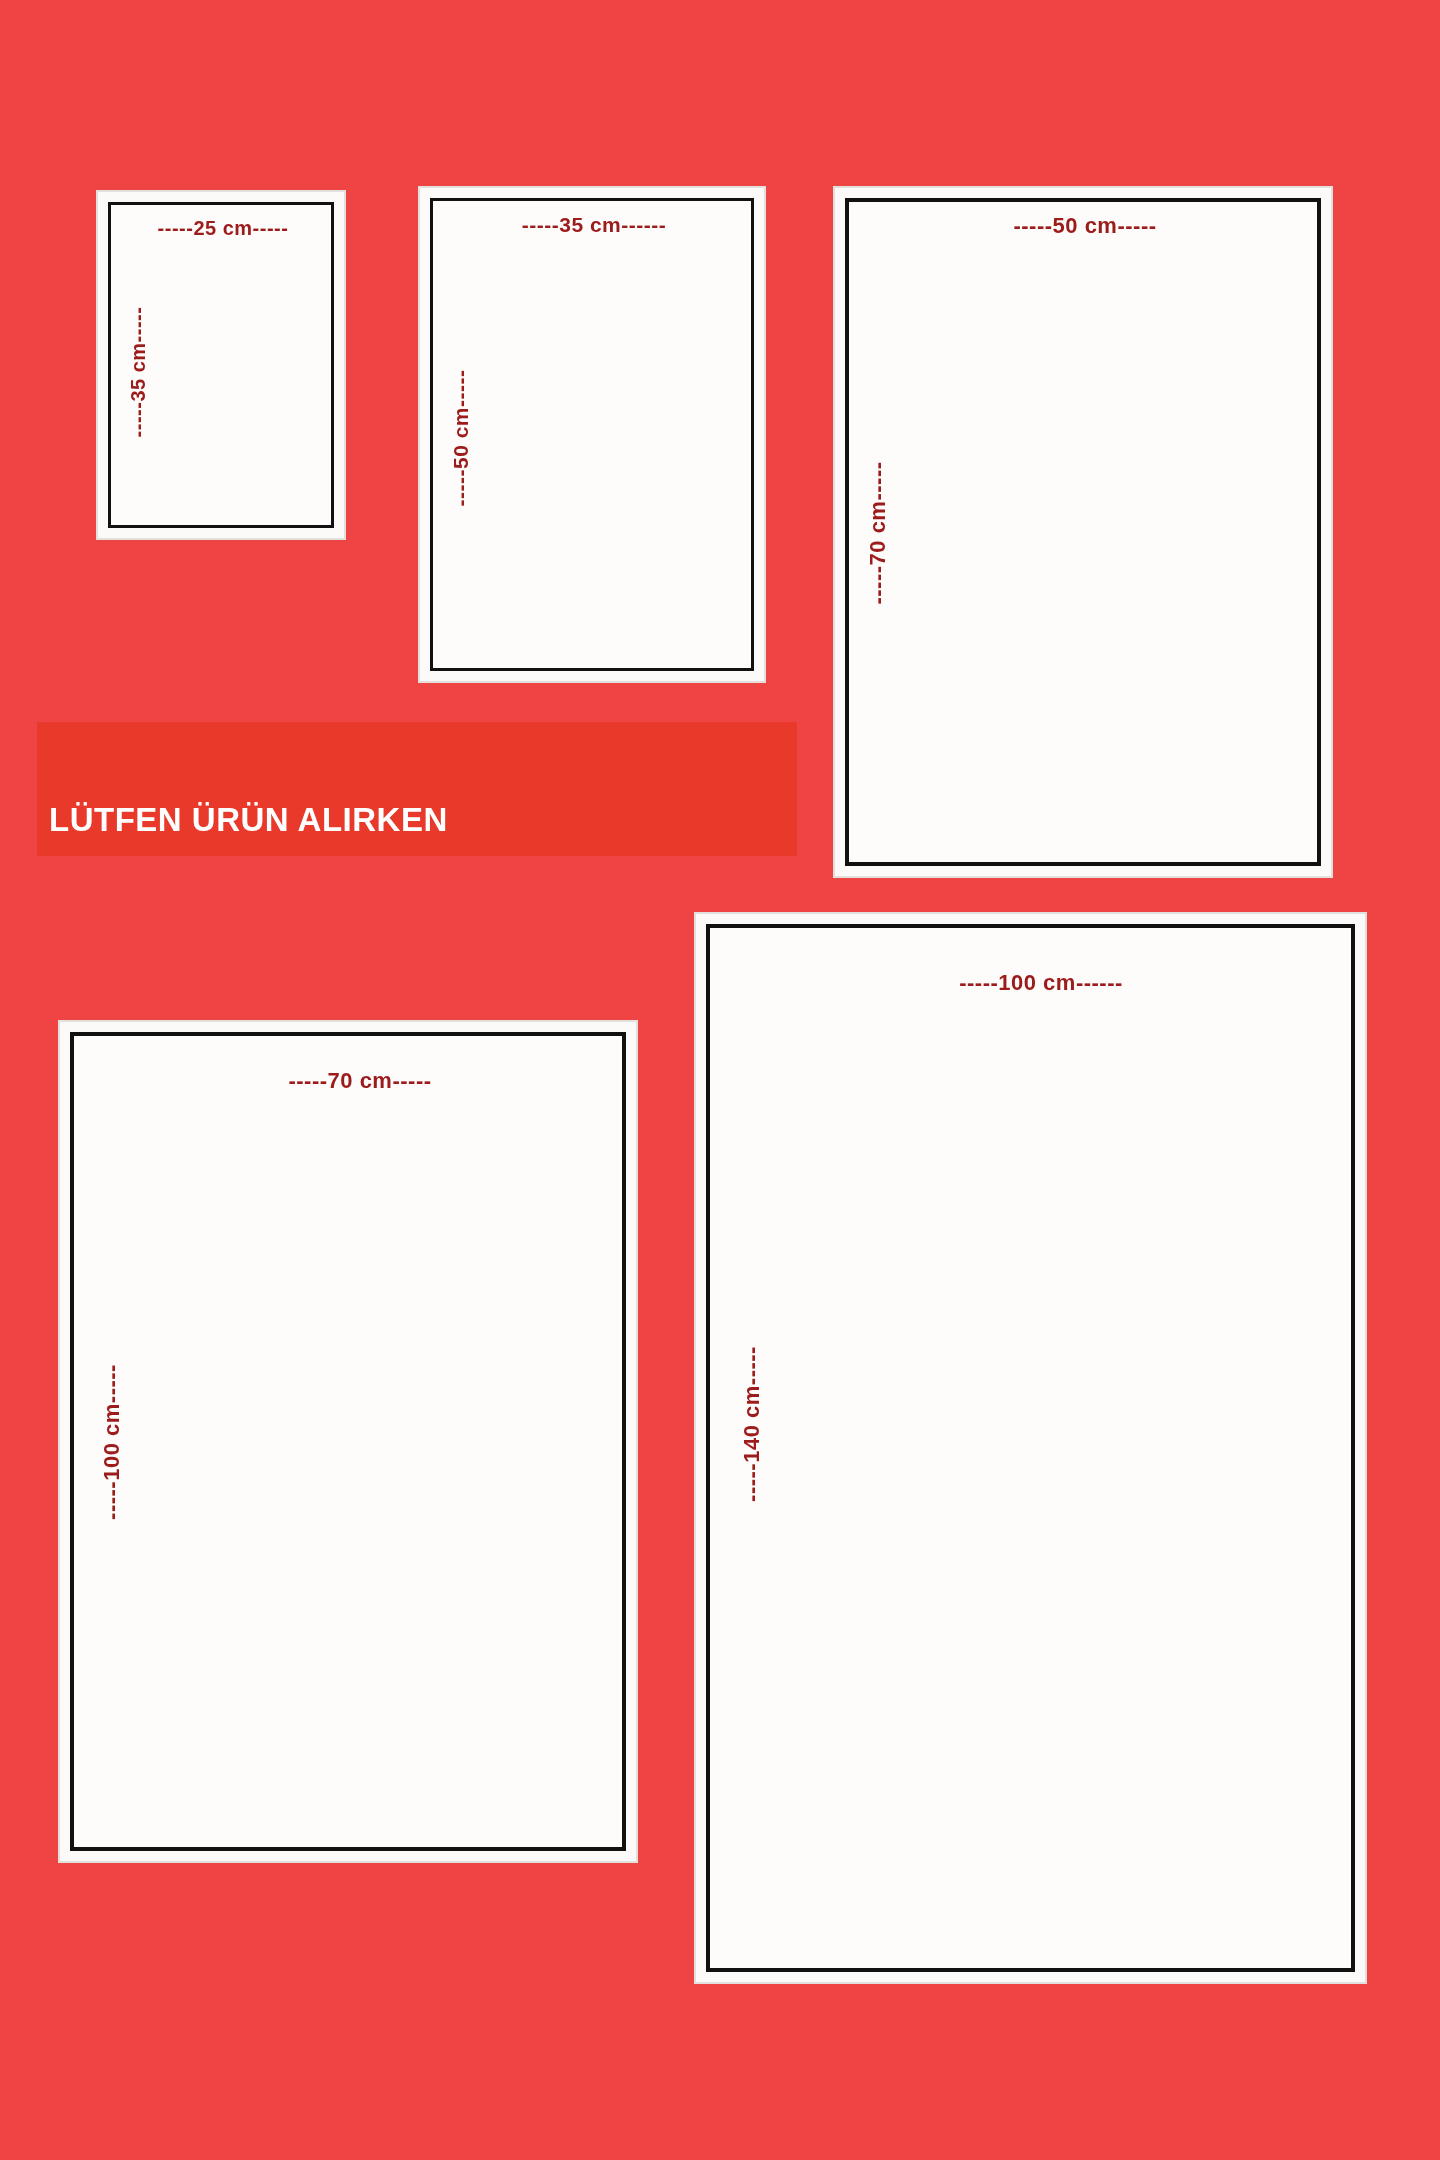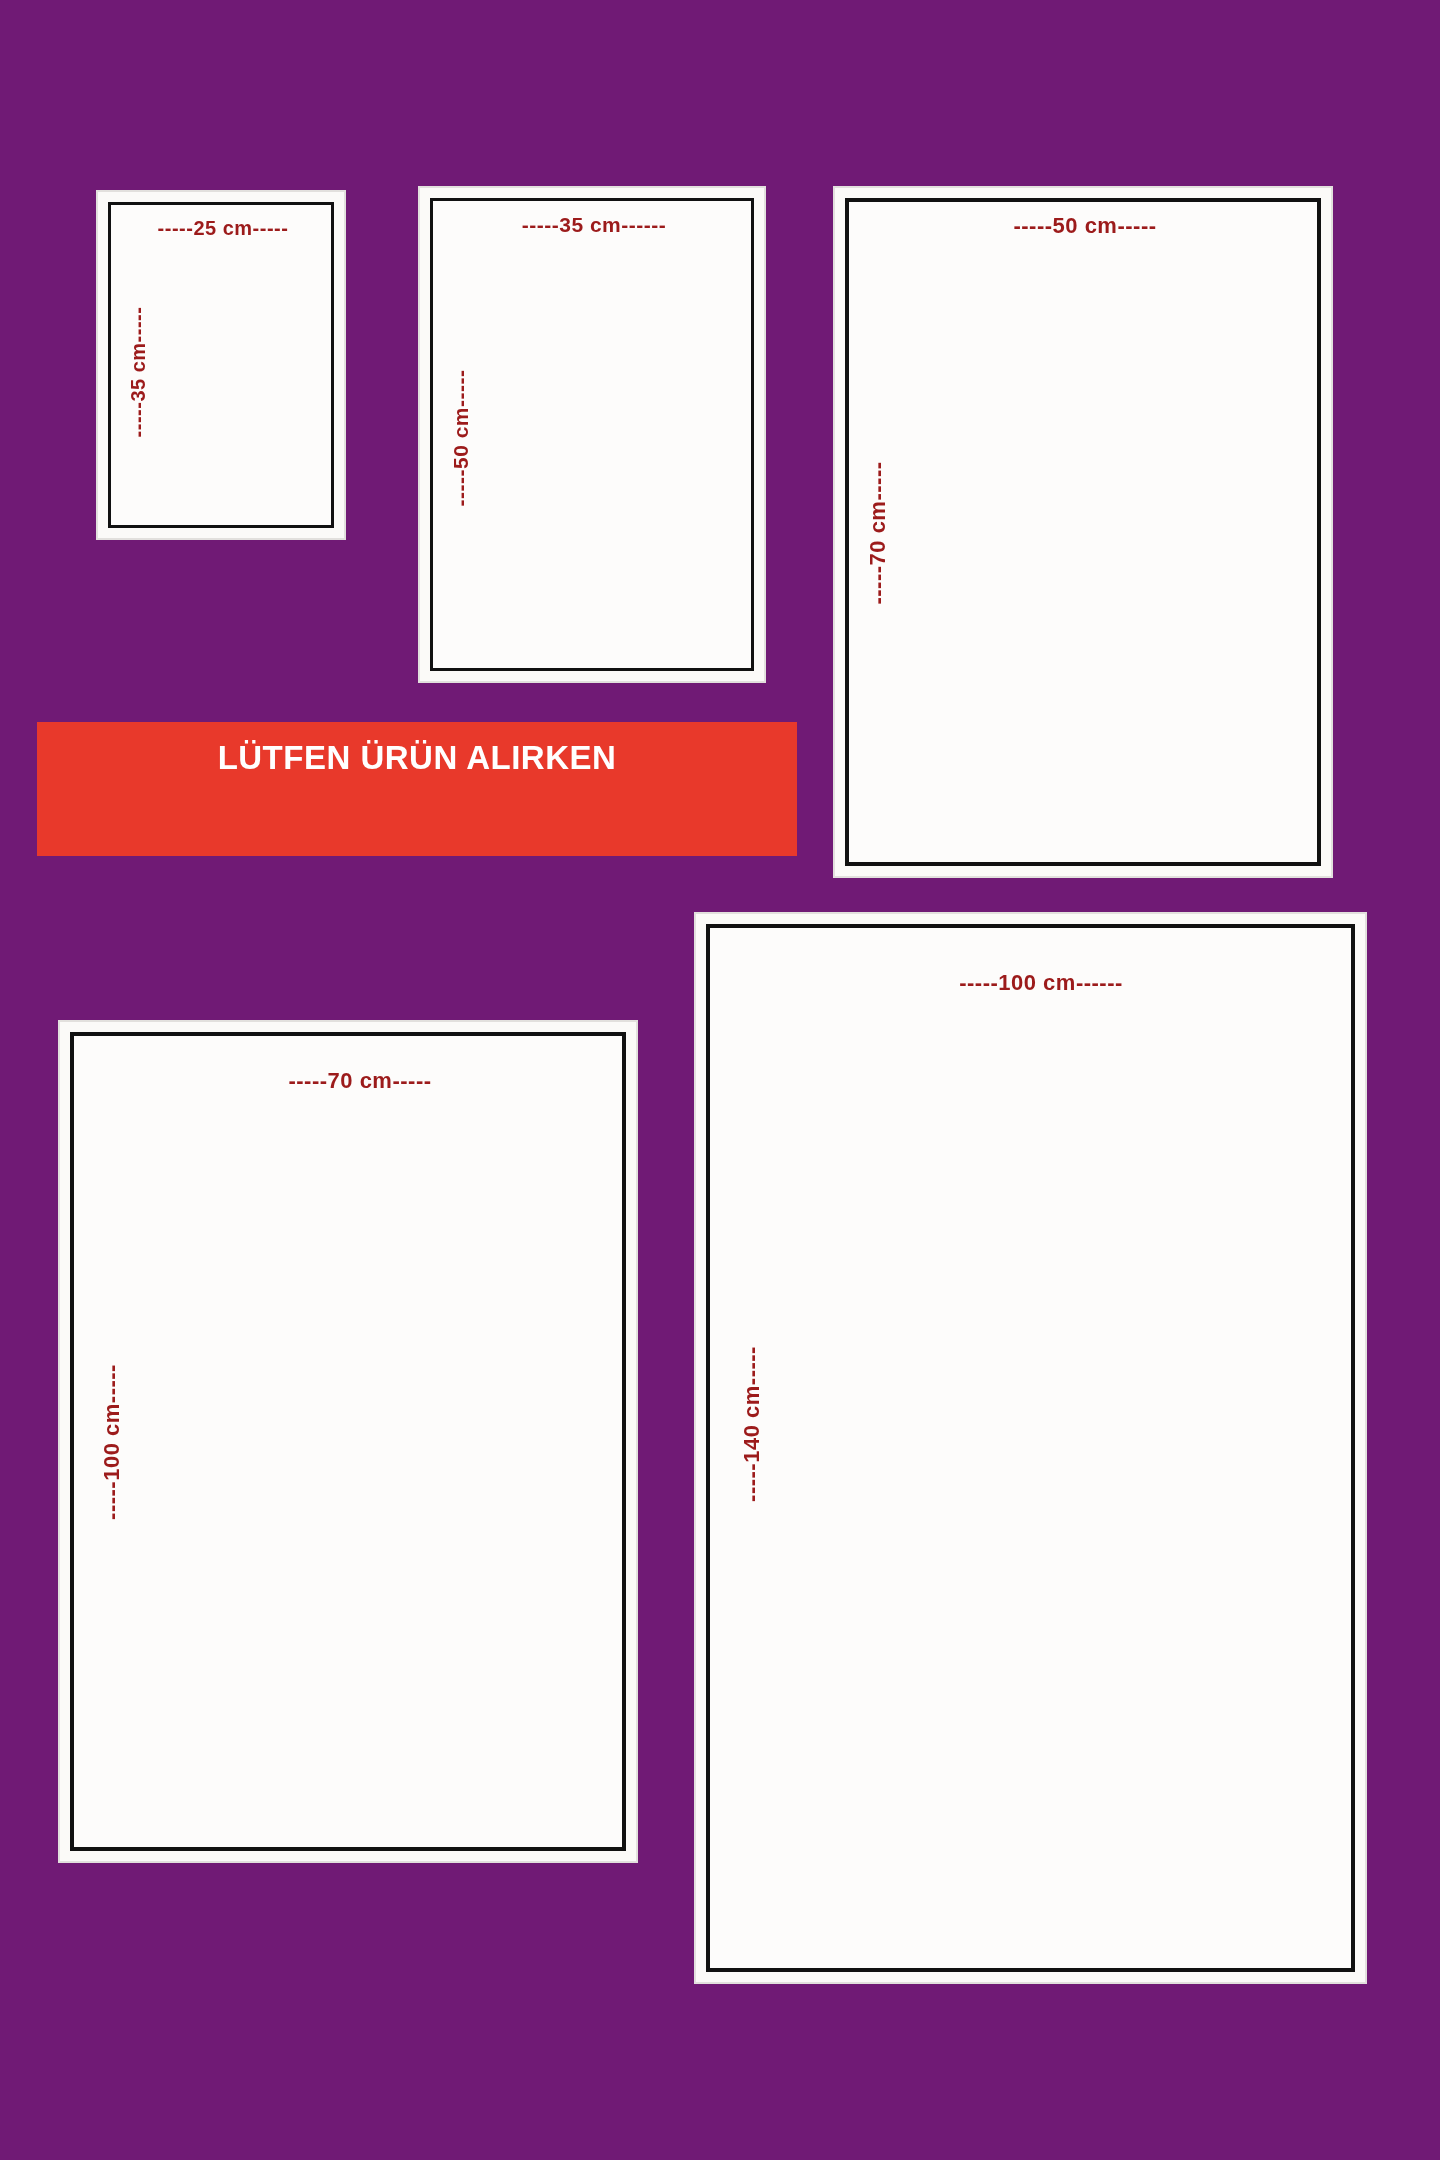--- a/index.html
+++ b/index.html
@@ -10,21 +10,21 @@
     width: 1440px;
     height: 2160px;
     background: #ffffff;
     font-family: "Liberation Sans", sans-serif;
     overflow: hidden;
   }
   #canvas {
     position: relative;
     width: 1440px;
     height: 2160px;
-    background: #701a75;
+    background: #ef4444;
     box-sizing: border-box;
   }
   
   .frame {
     position: absolute;
     background: #fbfaf8;
     border: 2px solid #e2e0dd;
     box-sizing: border-box;
   }
   
@@ -56,24 +56,24 @@
   .measure.v {
     transform-origin: 50% 50%;
     transform: translate(-50%, -50%) rotate(-90deg);
   }
   
   #banner {
     position: absolute;
     background: #e8392b;
     color: #ffffff;
     display: flex;
-    flex-direction: row;
-    justify-content: center;
+    flex-direction: column;
+    justify-content: flex-end;
     box-sizing: border-box;
-    padding: 14px 26px;
+    padding: 14px 12px;
   }
   #banner .line {
     font-size: 33px;
     font-weight: bold;
     line-height: 1.32;
     letter-spacing: 0.5px;
     font-family: "Liberation Sans", sans-serif;
   }
 </style>
 </head>

